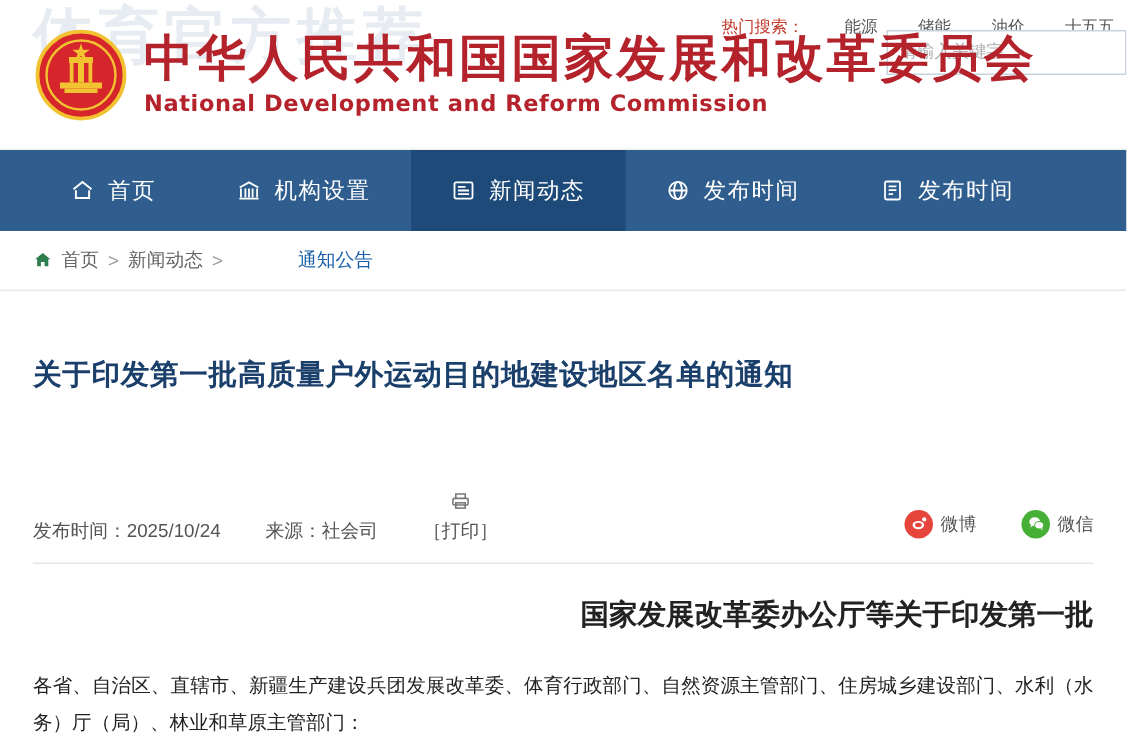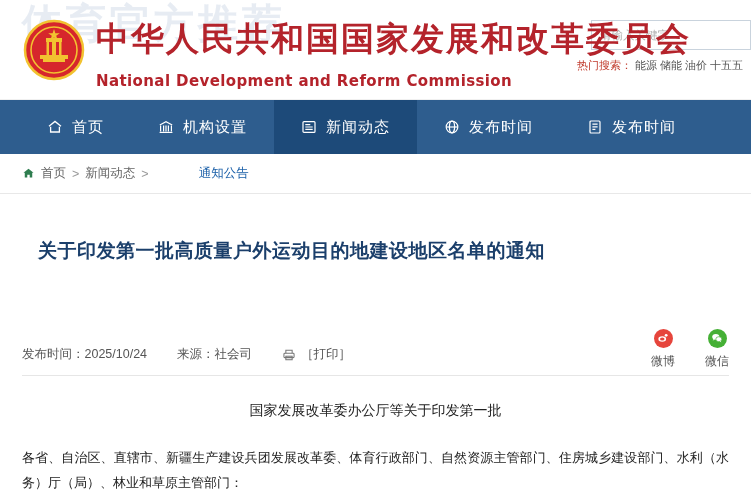--- a/index.html
+++ b/index.html
@@ -50,34 +50,33 @@
     letter-spacing: 2px;
     line-height: 30px;
     font-family: "DejaVu Sans", sans-serif;
   }
   .title-en {
     font-size: 15px;
     font-weight: 700;
     color: #b4232b;
     letter-spacing: 0.4px;
     line-height: 22px;
-    margin-top: 16px;
+    margin-top: 4px;
     font-family: "DejaVu Sans", sans-serif;
   }
 
   .hot-row {
     position: absolute;
     right: 8px; top: 10px;
     display: flex;
     align-items: center;
-    gap: 3px;
+    gap: 27px;
     font-size: 11px;
     color: #555;
     white-space: nowrap;
-    margin-top: 48px;
   }
   .hot-label { color: #c0392b; }
   .hot-item { color: #555; }
 
   .search-box {
     position: absolute;
     right: 0; top: 20px;
     width: 160px; height: 30px;
     border: 1px solid #c9d3dd;
     background: #fff;
@@ -142,62 +141,61 @@
   
   .article { padding: 0 22px; }
   .art-title {
     font-size: 19px;
     font-weight: 700;
     color: #1b3f6b;
     letter-spacing: 0.5px;
     margin-top: 42px;
     line-height: 28px;
     font-family: "DejaVu Sans", sans-serif;
-    margin-left: 16px;
   }
   .meta-row {
     margin-top: 71px;
     height: 28px;
     display: flex;
     align-items: flex-end;
     font-size: 12.5px;
     color: #555;
     position: relative;
   }
   .meta-item { margin-right: 30px; color: #555; }
   .print-wrap {
     display: flex; align-items: center; gap: 5px;
-    color: #555; cursor: pointer;
+    color: #555; cursor: pointer; flex-direction: column;
   }
   .print-ico { color: #777; display: inline-flex; }
   .share-wrap {
     position: absolute; right: 0; top: 0;
     height: 28px; display: flex; align-items: center; gap: 8px;
   }
-  .share-btn { display: flex; align-items: center; gap: 5px; cursor: pointer; flex-direction: column; }
+  .share-btn { display: flex; align-items: center; gap: 5px; cursor: pointer; }
   .share-dot {
     width: 19px; height: 19px; border-radius: 50%;
     display: flex; align-items: center; justify-content: center;
     color: #fff; font-size: 10px; font-weight: 700;
   }
   .weibo-dot { background: #e6453c; }
   .weixin-dot { background: #45b035; }
   .share-label { font-size: 12px; color: #555; }
   .share-gap { width: 14px; }
 
   .doc-hr {
     margin-top: 12px;
     border-top: 1px solid #e6e6e6;
   }
 
   .doc-title {
     margin-top: 22px;
-    text-align: center;
-    font-size: 14px;
-    font-weight: 400;
+    text-align: right;
+    font-size: 19px;
+    font-weight: 700;
     color: #222;
     line-height: 25px;
     font-family: "DejaVu Sans", sans-serif;
   }
   .doc-number {
     margin-top: 22px;
     text-align: center;
     font-size: 13.5px;
     color: #222;
     font-family: "DejaVu Sans", sans-serif;

